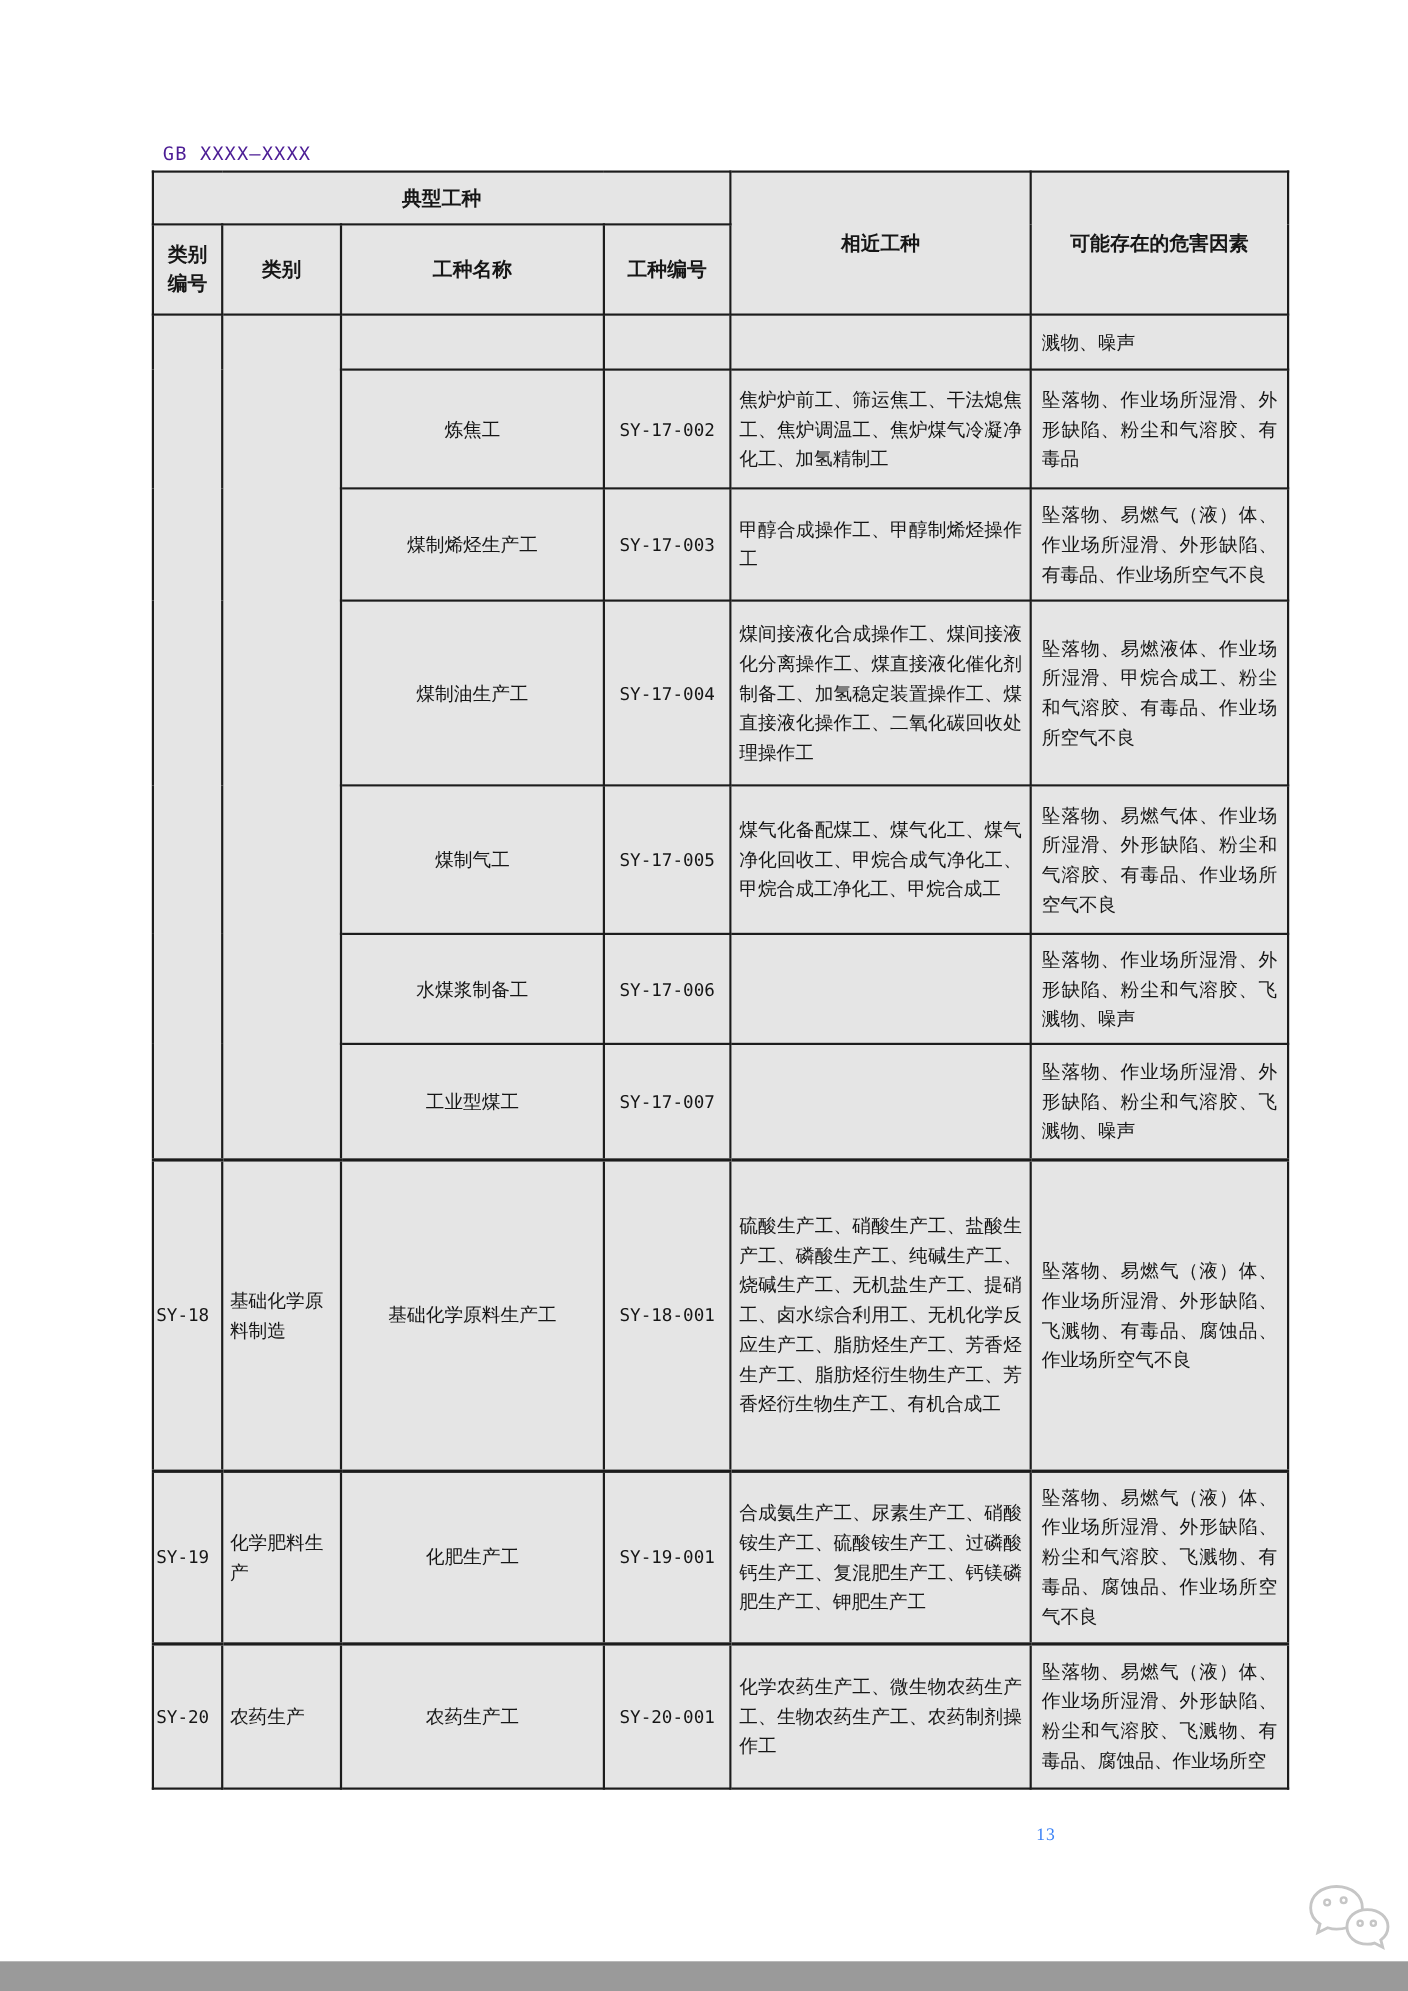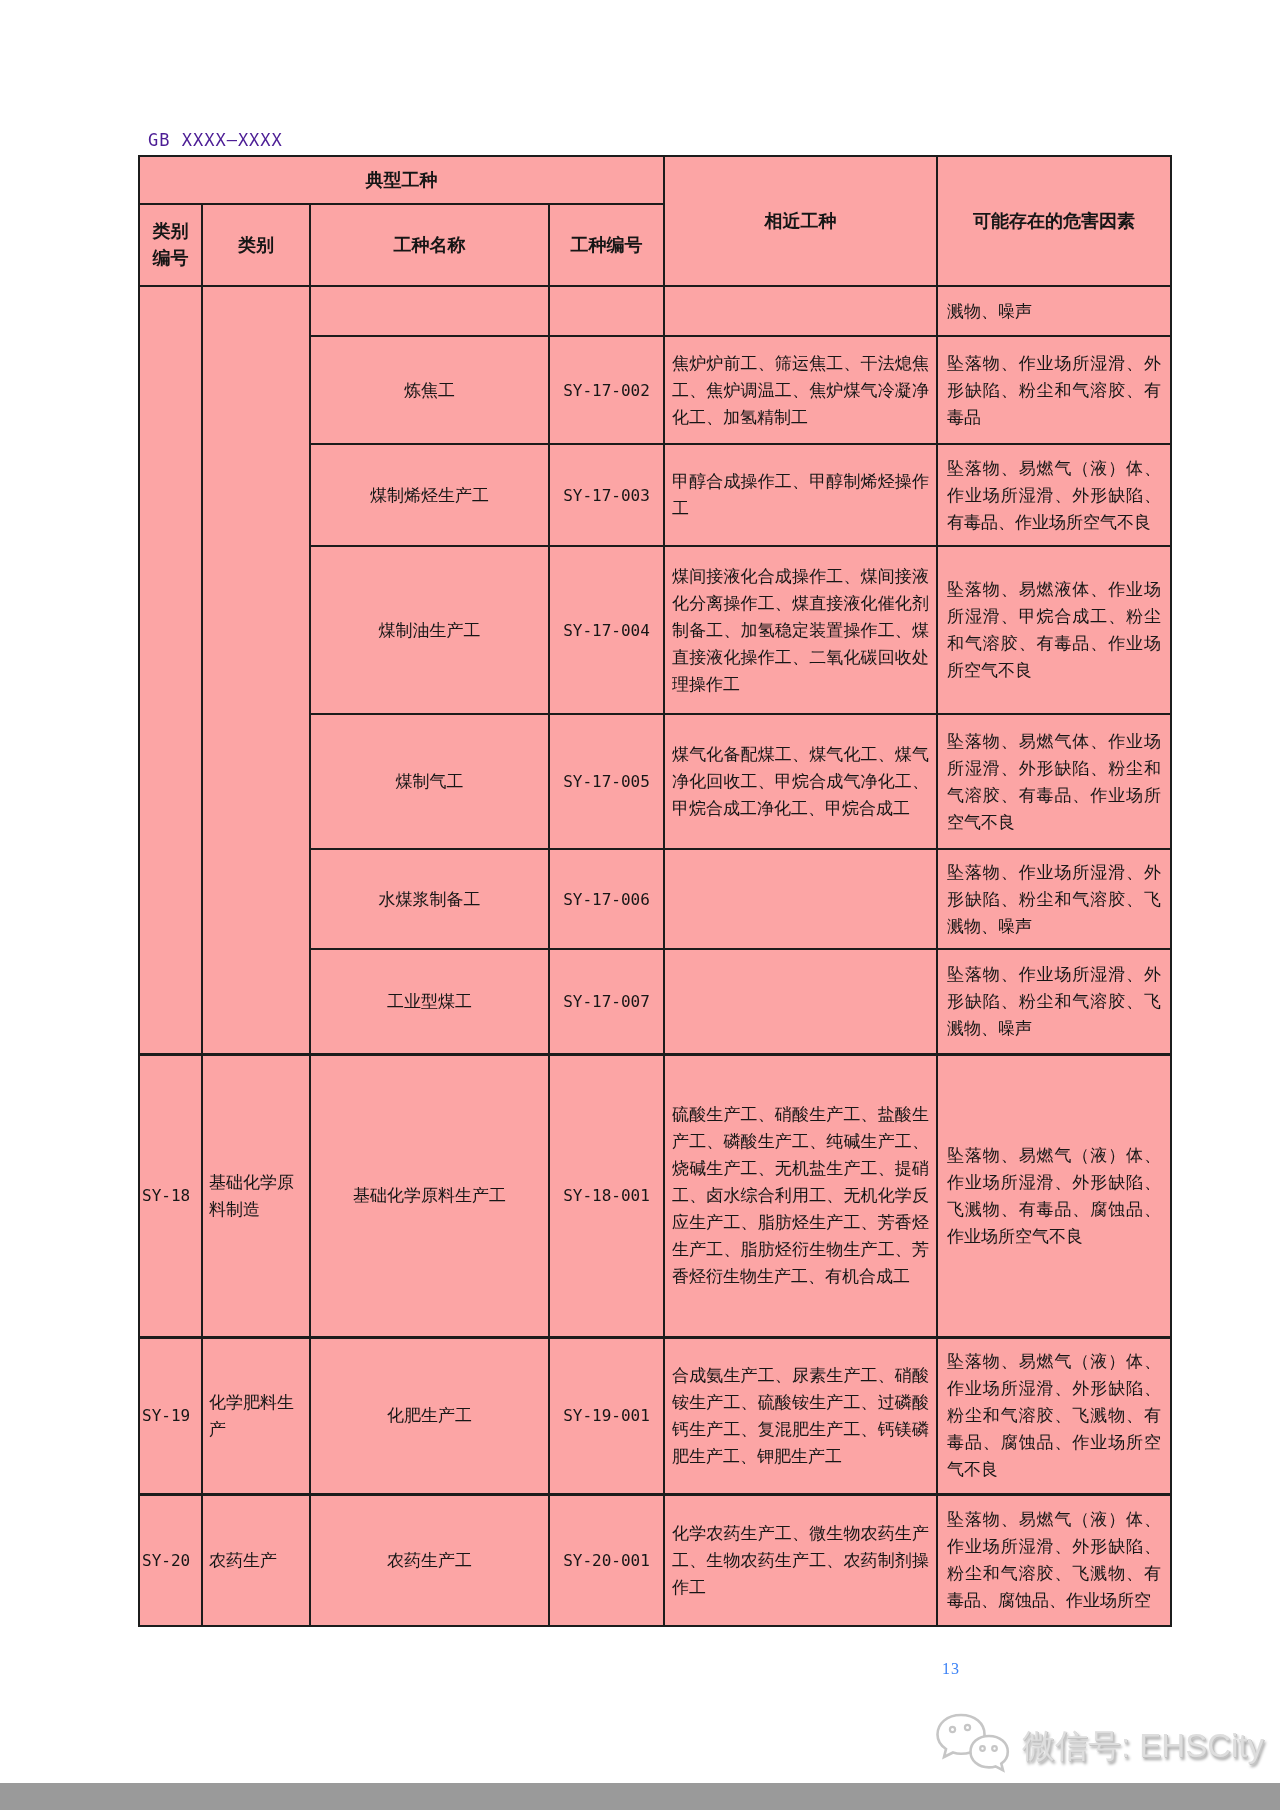--- a/index.html
+++ b/index.html
@@ -13,21 +13,21 @@
     font-family:"DejaVu Sans Mono","Liberation Mono",monospace;
     font-size:17px;letter-spacing:1px;color:#4c1d95;margin-left:16px;
   }
   table.jobs{
     position:absolute;left:138px;top:155px;width:1032px;
     border-collapse:collapse;table-layout:fixed;
     font-size:17px;line-height:27px;color:#161616;
   }
   table.jobs td{
     border:2px solid #1c1c1c;vertical-align:middle;
-    overflow:hidden;background:#fca5a5;
+    overflow:hidden;background:#e5e5e5;
   }
   td.th{font-weight:bold;text-align:center;font-size:18px;}
   td.c-catno{font-family:"DejaVu Sans Mono","Liberation Mono",monospace;font-size:16px;padding:0 2px;}
   td.c-cat{padding:0 6px;}
   td.c-name{text-align:center;padding:0 8px;}
   td.c-code{text-align:center;font-family:"DejaVu Sans Mono","Liberation Mono",monospace;font-size:16px;}
   td.c-sim{text-align:justify;text-align-last:left;padding:6px 7px;vertical-align:middle;}
   td.c-haz{text-align:justify;text-align-last:left;padding:6px 9px;vertical-align:middle;}
   tr.h1{height:48px;}
   tr.h2{height:82px;}
@@ -172,16 +172,15 @@
         <path d="M55 24 C44 24 36.5 31 36.5 39.7 C36.5 48.4 44 55.4 55 55.4 C57.3 55.4 59.5 55.1 61.5 54.4 L69 58.2 L67.3 51.6 C71.4 48.8 73.8 44.6 73.8 39.7 C73.8 31 66 24 55 24 Z"></path>
       </g>
       <g fill="none" stroke="#c6c6c6" stroke-width="2.2">
         <circle cx="18.5" cy="17.5" r="2.6"></circle>
         <circle cx="33.5" cy="15.5" r="2.6"></circle>
         <circle cx="48.5" cy="36.5" r="2.3"></circle>
         <circle cx="60.5" cy="36.5" r="2.3"></circle>
       </g>
     </svg>
   </span>
-  <span class="wechat-text">微信号: EHSCity</span>
 </div>
 
 <div class="bottom-band"></div>
 
 </body></html>

